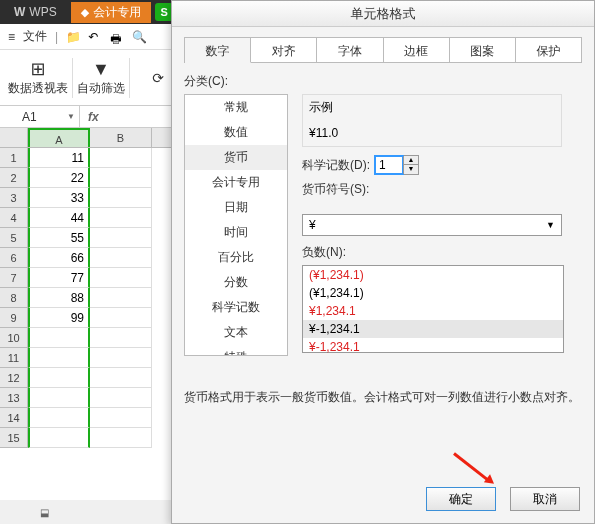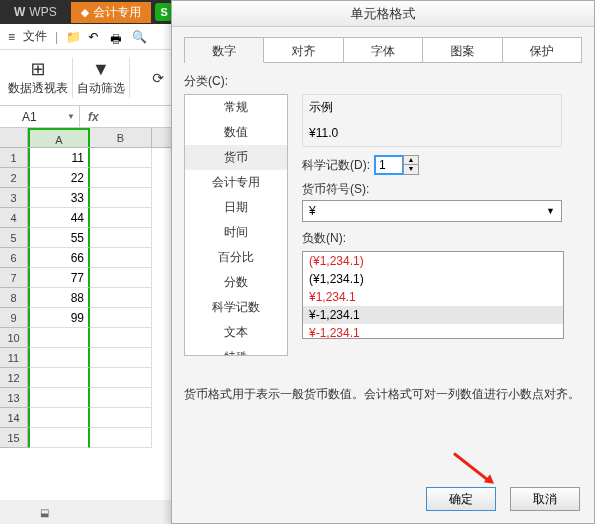--- a/index.html
+++ b/index.html
@@ -222,20 +222,21 @@
   <div class="sheet-tab">Shee</div>
 </div>
 
 <div class="dialog">
   <div class="dialog-title">单元格格式</div>
   <div class="dialog-body">
     <div class="tabs" id="dtabs">
         <div class="tab active">数字</div>
         <div class="tab">对齐</div>
         <div class="tab">字体</div>
+        <div class="tab">边框</div>
         <div class="tab">图案</div>
         <div class="tab">保护</div>
       </div>
     <div class="section-label">分类(C):</div>
     <div class="content-row">
       <div class="category-list" id="catlist">
           <div class="category-item">常规</div>
           <div class="category-item">数值</div>
           <div class="category-item sel">货币</div>
           <div class="category-item">会计专用</div>
@@ -255,21 +256,21 @@
         <div class="field-row">
           <span class="field-label">科学记数(D):</span>
           <div class="spin">
             <input type="text" value="1" style="">
             <div class="spin-btns">
               <div class="spin-btn">▲</div>
               <div class="spin-btn">▼</div>
             </div>
           </div>
         </div>
-        <div class="field-row" style="flex-direction:column;align-items:flex-start;gap:2px">
+        <div class="field-row" style="flex-direction:column;align-items:flex-start;gap:16px">
           <span class="field-label">货币符号(S):</span>
           <div class="select-box">
             <span>¥</span>
             <span style="font-size:9px">▼</span>
           </div>
         </div>
         <div class="field-row" style="flex-direction:column;align-items:flex-start;gap:2px;margin-top:8px">
           <span class="field-label">负数(N):</span>
           <div class="neg-list" id="neglist">
               <div class="neg-item red">(¥1,234.1)</div>

